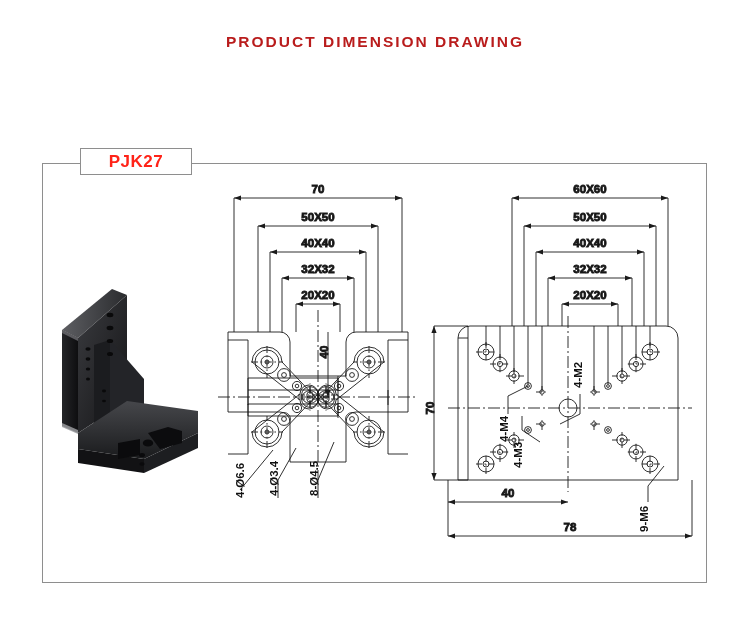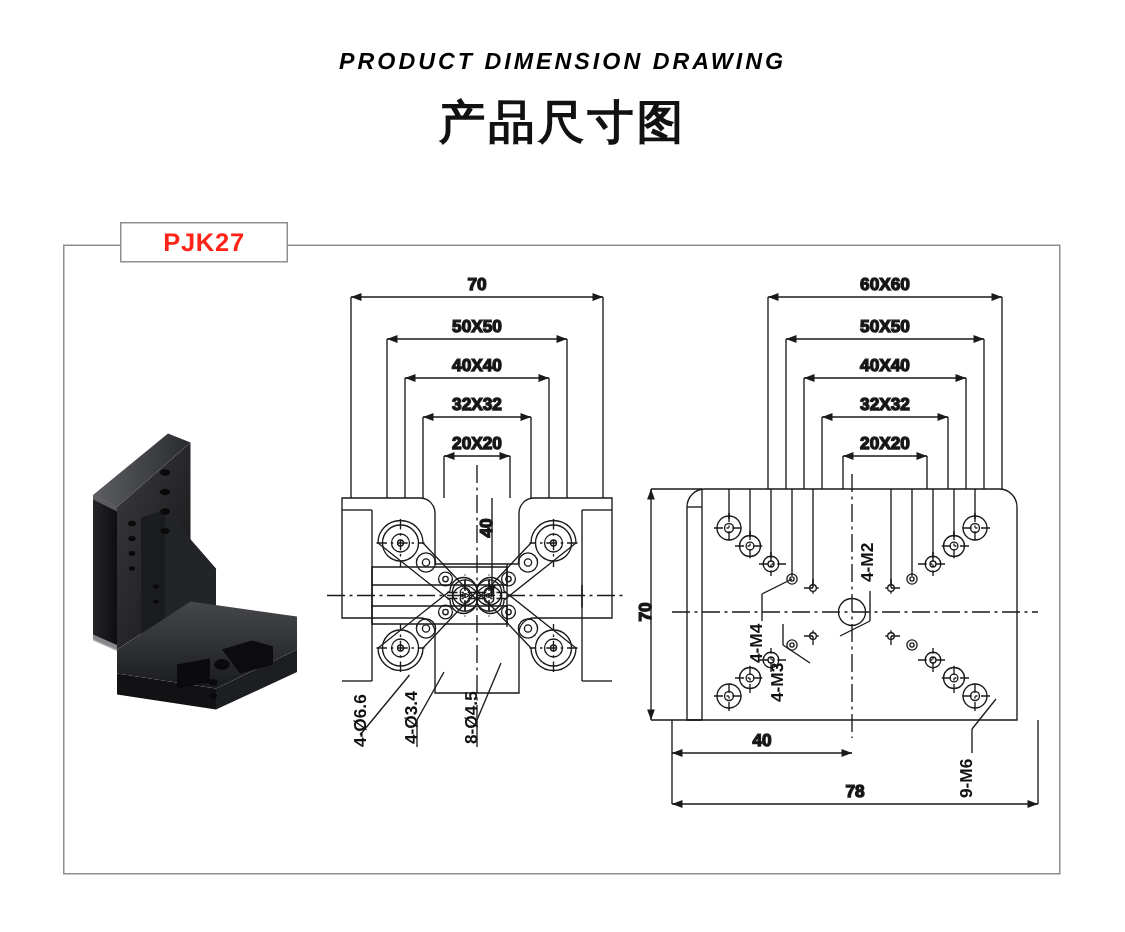--- a/index.html
+++ b/index.html
@@ -3,21 +3,21 @@
 <meta charset="utf-8">
 <style>
   html,body{margin:0;padding:0;background:#ffffff;}
   body{width:750px;height:621px;position:relative;overflow:hidden;
        font-family:"Liberation Sans","DejaVu Sans",sans-serif;}
 
   .page{position:absolute;inset:0;background:#fff;}
 
   
   .hdr-en{position:absolute;top:33px;left:0;width:750px;text-align:center;
-          font-size:15.5px;letter-spacing:2.0px;color:#000000;font-weight:600;font-style:italic;}
+          font-size:15.5px;letter-spacing:2.0px;color:#b91c1c;font-weight:600;}
   .hdr-cn{position:absolute;top:61px;left:0;width:750px;text-align:center;
           font-size:31px;letter-spacing:2px;color:#111;font-weight:700;}
 
   
   .frame{position:absolute;left:42px;top:163px;width:665px;height:420px;
          border:1.4px solid #8e8e8e;box-sizing:border-box;}
   .frame-gap{position:absolute;left:84px;top:161px;width:106px;height:5px;background:#fff;}
   .badge{position:absolute;left:80px;top:148px;width:112px;height:27px;
          border:1.4px solid #8e8e8e;background:#fff;box-sizing:border-box;
          display:flex;align-items:center;justify-content:center;
@@ -30,21 +30,20 @@
   .dwg{position:absolute;}
   .dwg text{font-family:"Liberation Sans","DejaVu Sans",sans-serif;
             font-size:11.5px;font-weight:700;fill:#111;}
 </style>
 </head>
 <body>
 
 <div class="page">
 
   <div class="hdr-en">PRODUCT DIMENSION DRAWING</div>
-  <div class="hdr-cn">产品尺寸图</div>
 
   <div class="frame"></div>
   <div class="frame-gap"></div>
   <div class="badge">PJK27</div>
 
   <svg class="photo" viewBox="0 0 165 215" xmlns="http://www.w3.org/2000/svg">
     <defs>
       <linearGradient id="gFace" x1="0" y1="0" x2="1" y2="1">
         <stop offset="0" stop-color="#3a3b3f"></stop>
           <stop offset="1" stop-color="#141416"></stop>

